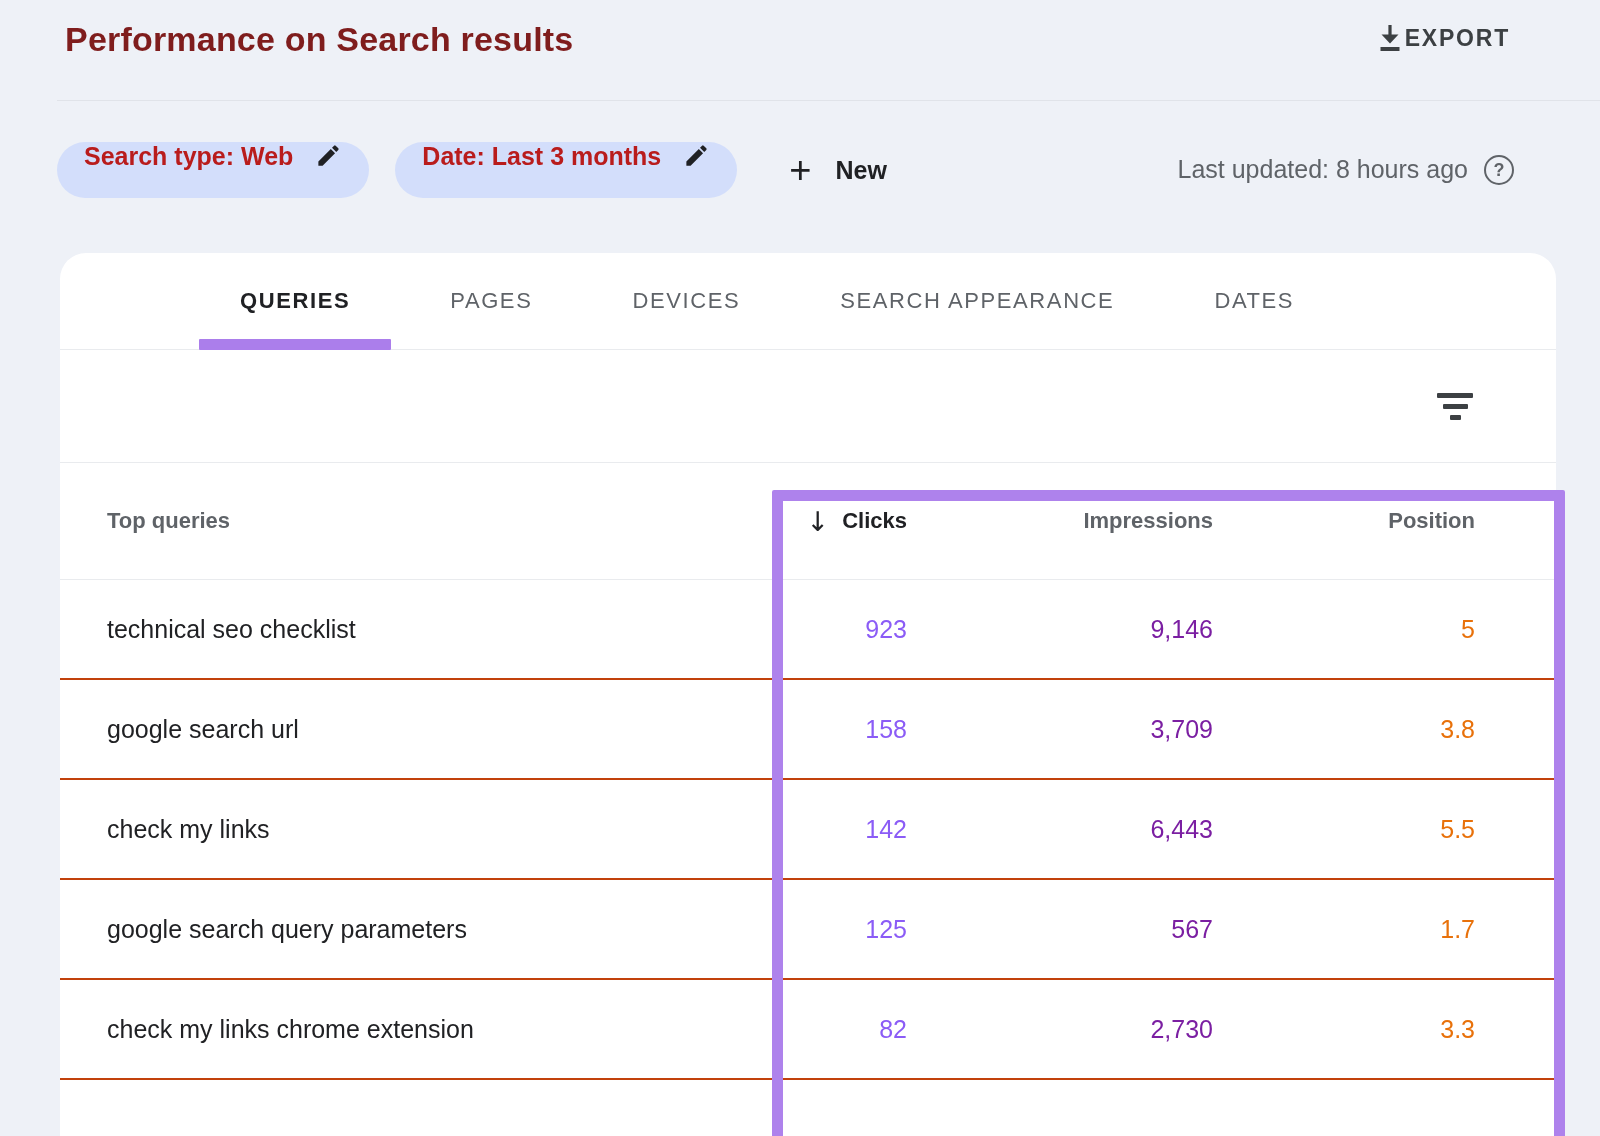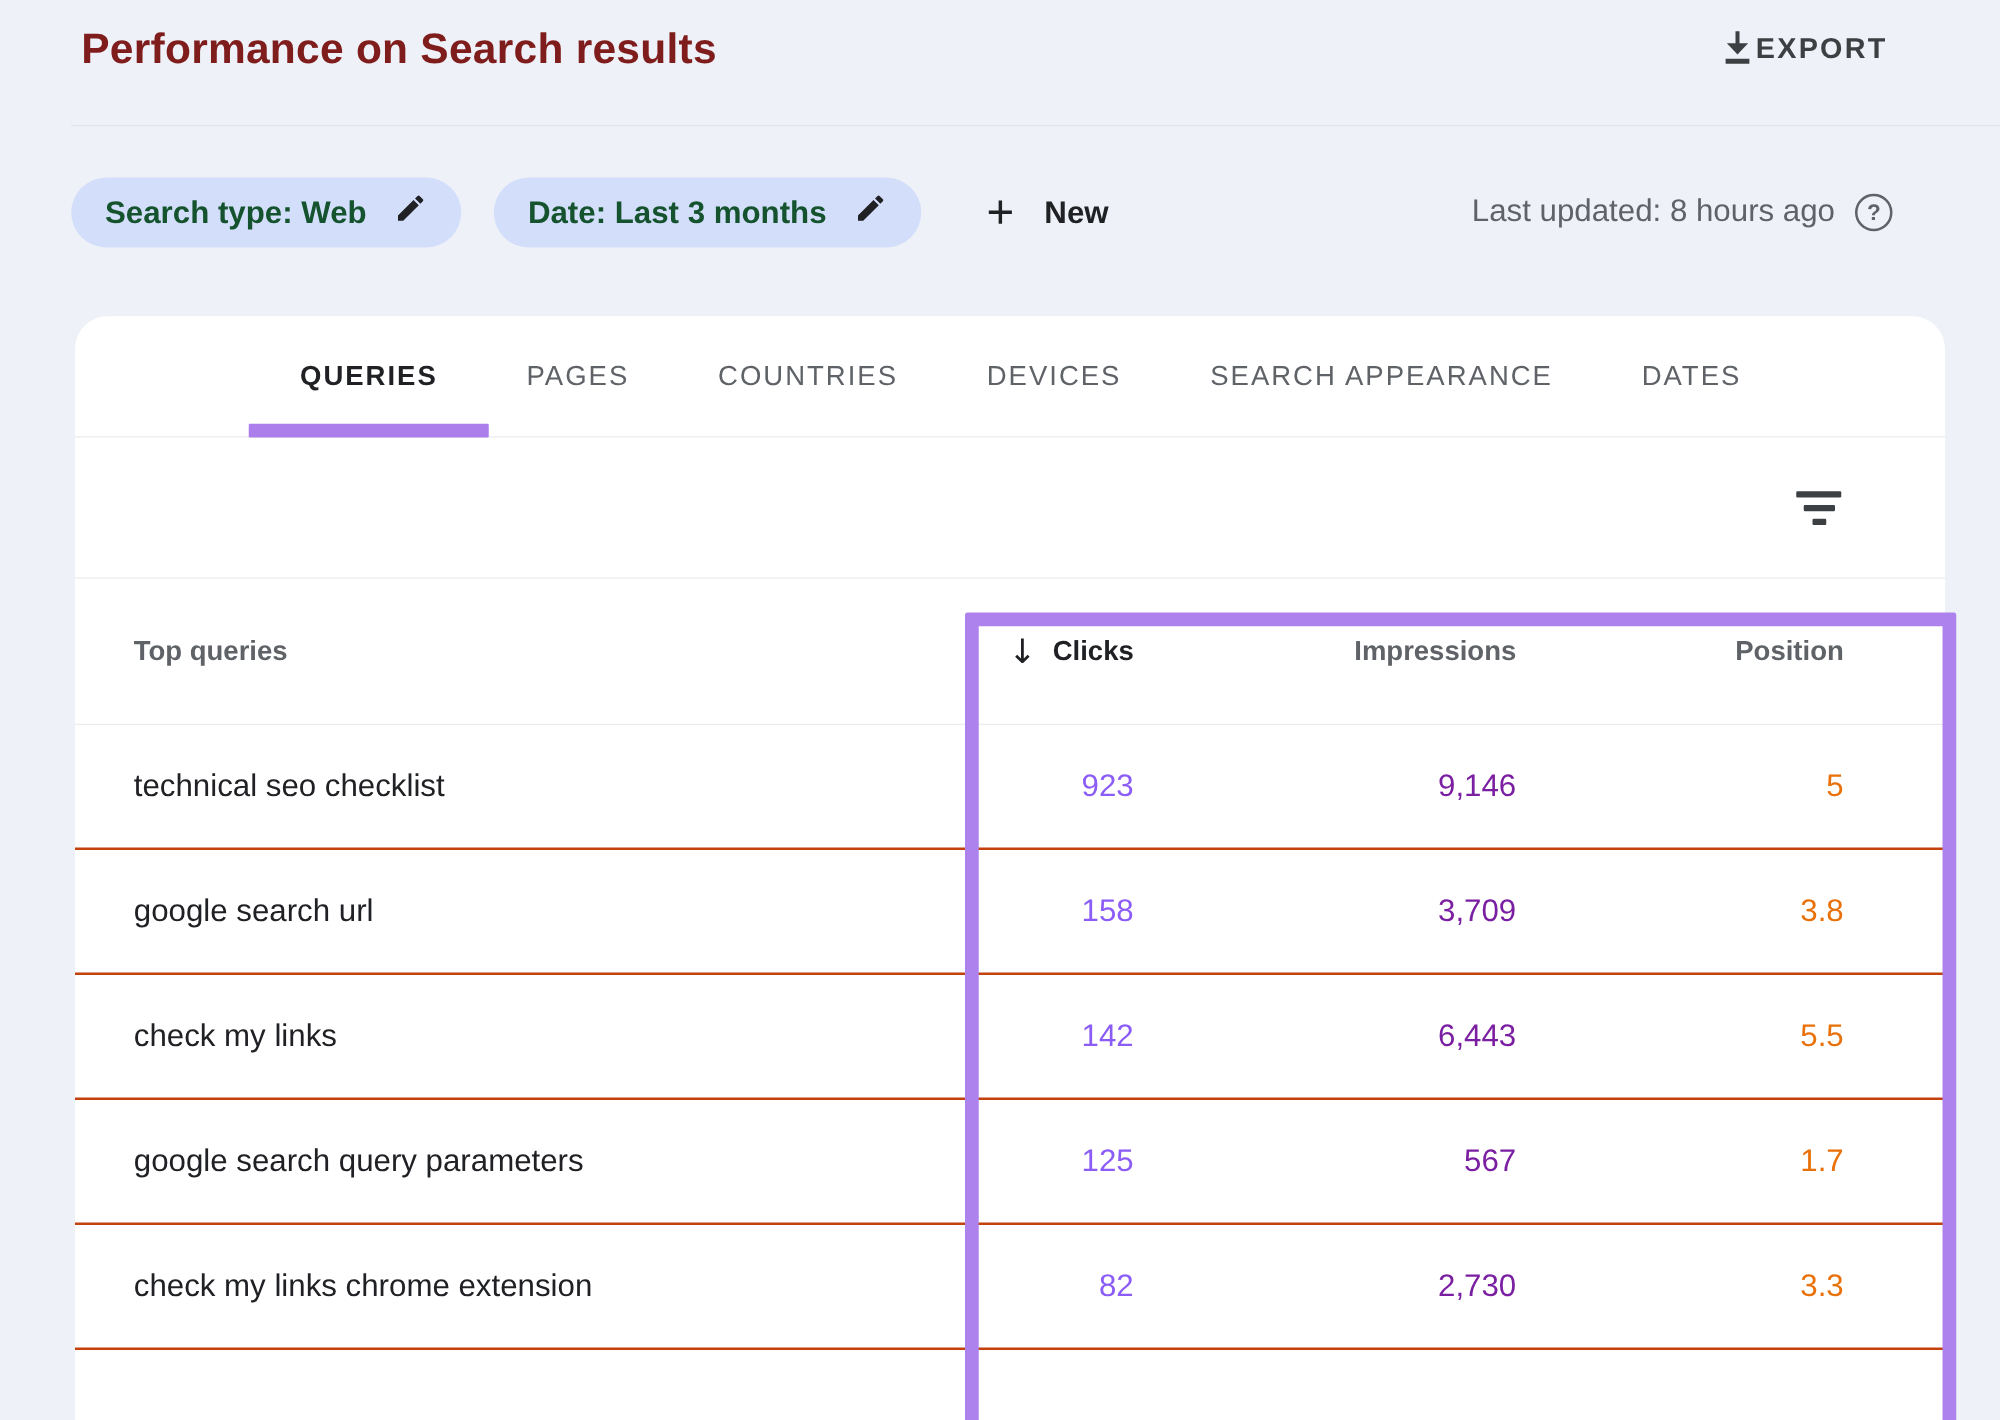--- a/index.html
+++ b/index.html
@@ -28,22 +28,22 @@
     background:#e0e3e9;
   }
 
   
   .filter-bar {
     position:absolute; top:142px; left:57px; right:86px; height:56px;
     display:flex; align-items:center;
   }
   .chip {
     height:56px; border-radius:28px; background:#d3defb;
-    display:flex; align-items:center; gap:22px; padding:15px 27px;
-    font-size:25px; font-weight:600; color:#14532d; cursor:pointer;
+    display:flex; align-items:flex-start; gap:22px; padding:0 27px;
+    font-size:25px; font-weight:600; color:#b91c1c; cursor:pointer;
   }
   .chip + .chip { margin-left:26px; }
   .new-filter {
     margin-left:52px; display:flex; align-items:center; gap:24px;
     font-size:25px; font-weight:600; color:#202124; cursor:pointer;
   }
   .plus-glyph { font-size:38px; font-weight:400; line-height:1; color:#202124; }
   .last-updated {
     margin-left:auto; display:flex; gap:16px;
     font-size:25px; color:#5f6368;
@@ -54,21 +54,21 @@
     font-size:18px; font-weight:600; color:#5f6368; cursor:pointer;
   }
 
   
   .card {
     position:absolute; left:60px; top:253px; width:1496px; height:1000px;
     background:#ffffff; border-radius:26px 26px 0 0;
   }
   .tabbar {
     display:flex; align-items:center; height:97px;
-    padding-left:180px; gap:71px;
+    padding-left:180px; gap:100px;
     border-bottom:1px solid #e9ebee;
   }
   .tab {
     position:relative; height:100%; display:flex; align-items:center;
     font-size:22px; letter-spacing:1.6px; color:#5f6368; font-weight:400;
     cursor:pointer; white-space:nowrap;
   }
   .tab.active { color:#202124; font-weight:700; }
   .tab.active::after {
     content:""; position:absolute; left:-41px; right:-41px; bottom:-1px;
@@ -167,23 +167,20 @@
 <div class="card">
 
   <div class="tabbar">
     <div class="tab active">
         <span>QUERIES</span>
       </div>
     <div class="tab">
         <span>PAGES</span>
       </div>
     <div class="tab">
-        <span>COUNTRIES</span>
-      </div>
-    <div class="tab">
         <span>DEVICES</span>
       </div>
     <div class="tab">
         <span>SEARCH APPEARANCE</span>
       </div>
     <div class="tab">
         <span>DATES</span>
       </div>
   </div>
 

